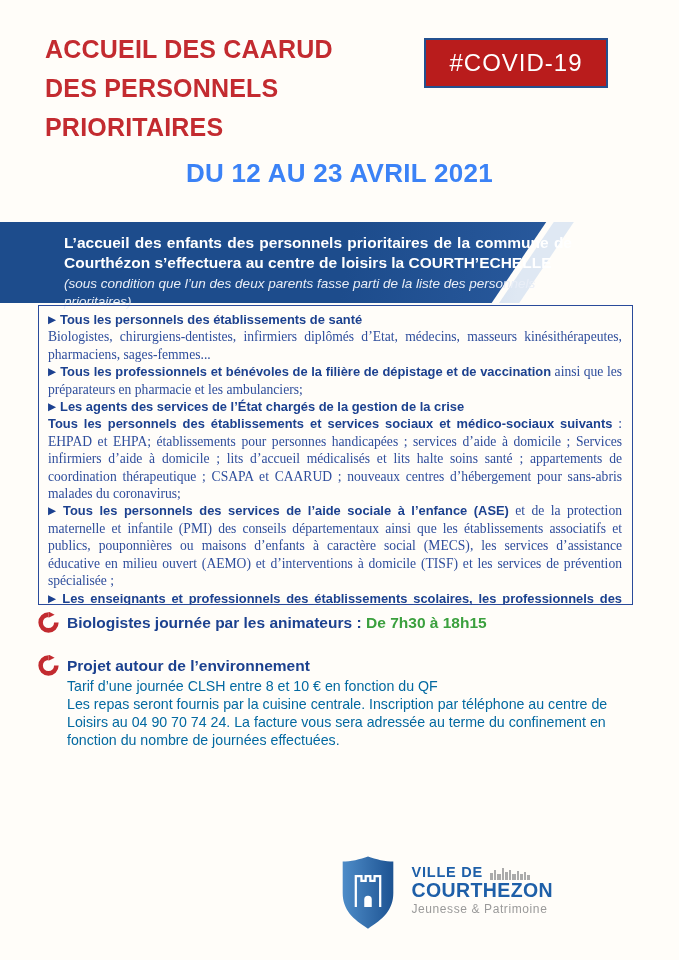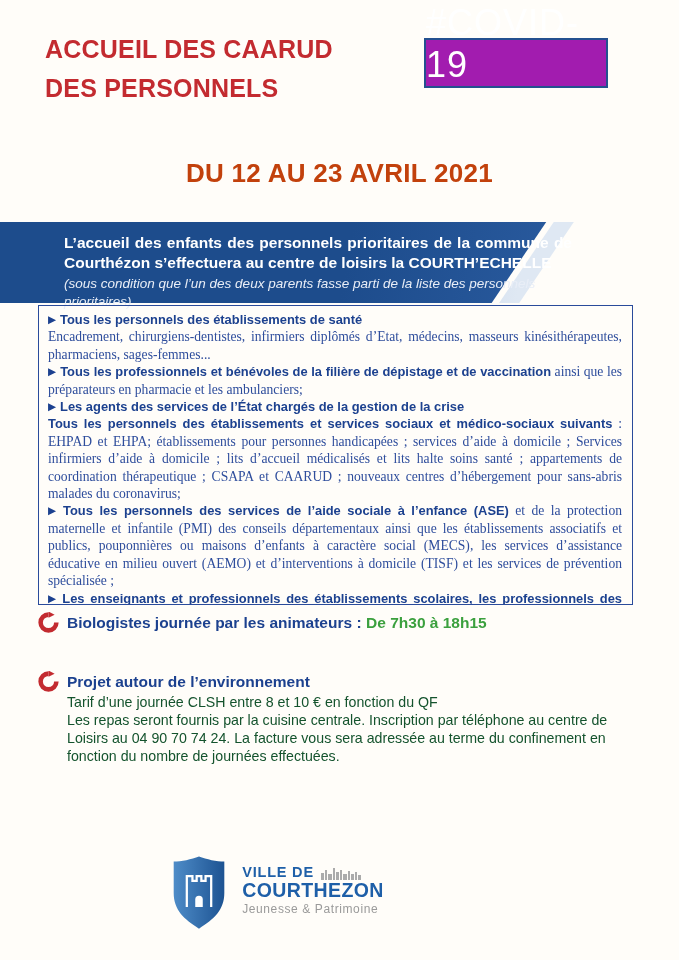--- a/index.html
+++ b/index.html
@@ -10,27 +10,27 @@
     font-family:"Liberation Sans",sans-serif;
   }
   
   .main-title{
     position:absolute;left:45px;top:30px;
     color:#c32b30;font-size:25px;font-weight:bold;line-height:39px;
     letter-spacing:.2px;
   }
   .covid-badge{
     position:absolute;left:424px;top:38px;width:184px;height:50px;
-    background:#a21caf;border:2px solid #24508f;box-sizing:border-box;
-    display:flex;align-items:flex-end;justify-content:center;
-    color:#ffffff;font-size:36px;letter-spacing:1px;
+    background:#b91c1c;border:2px solid #24508f;box-sizing:border-box;
+    display:flex;align-items:center;justify-content:center;
+    color:#ffffff;font-size:24px;letter-spacing:1px;
   }
   .date-heading{
     position:absolute;left:0;top:158px;width:679px;text-align:center;
-    color:#c2410c;font-size:26px;font-weight:bold;letter-spacing:.3px;
+    color:#3b82f6;font-size:26px;font-weight:bold;letter-spacing:.3px;
   }
   
   .banner{position:absolute;left:0;top:222px;width:575px;height:81px;}
   .banner-main{
     position:absolute;inset:0;
     background:linear-gradient(100deg,#1d4c8c 60%,#2a5b9f 100%);
     clip-path:polygon(0 0,95% 0,85.5% 100%,0 100%);
   }
   .banner-wedge{
     position:absolute;inset:0;
@@ -60,87 +60,88 @@
   .seg-bold{font-family:"Liberation Sans",sans-serif;font-weight:bold;font-size:12.9px;color:#1c418f;}
   .seg-serif{font-family:"Liberation Serif",serif;font-size:13.6px;color:#2e4d9c;}
   
   .section-row{position:absolute;left:38px;width:610px;}
   .section-head{display:flex;align-items:flex-start;}
   .circ-icon{flex:0 0 21px;width:21px;height:21px;margin-right:8px;position:relative;top:0;}
   .section-title{color:#1c418f;font-size:15.5px;font-weight:bold;line-height:21px;}
   .section-highlight{color:#3ba03e;font-size:15.5px;font-weight:bold;line-height:21px;}
   .section-body{margin:1px 0 0 29px;}
   .section-body p{
-    margin:0;color:#14532d;font-size:14.2px;line-height:18px;text-align:left;
+    margin:0;color:#0369a1;font-size:14.2px;line-height:18px;text-align:left;
   }
   
   .important-note{
     position:absolute;left:38px;top:750px;width:597px;
     color:#c32b30;font-size:14.6px;font-weight:bold;line-height:19px;
   }
   
-  .logo{position:absolute;left:0;top:852px;width:553px;display:flex;justify-content:center;}
+  .logo{position:absolute;left:0;top:852px;width:553px;display:flex;justify-content:flex-end;}
   .logo-inner{display:flex;align-items:flex-start;}
   .shield{width:60px;height:82px;margin-right:13px;}
   .logo-text{padding-top:12px;}
   .logo-line1{display:flex;align-items:center;}
   .logo-prefix{color:#1e5fa8;font-size:14.5px;font-weight:bold;letter-spacing:.8px;}
   .skyline{margin-left:6px;}
   .logo-city{color:#1e5fa8;font-size:19.5px;font-weight:bold;letter-spacing:.4px;line-height:20px;}
   .logo-sub{color:#9a9a9a;font-size:12px;letter-spacing:.6px;margin-top:2px;}
 </style>
 </head>
 <body>
 
 <div class="page">
 
   <div class="main-title">
     <div>ACCUEIL DES CAARUD</div>
     <div>DES PERSONNELS</div>
+    <div>PRIORITAIRES</div>
   </div>
 
   <div class="covid-badge">
     <span>#COVID-19</span>
   </div>
 
   <div class="date-heading">DU 12 AU 23 AVRIL 2021</div>
 
   <div class="banner">
     <div class="banner-main"></div>
     <div class="banner-wedge"></div>
     <div class="banner-text">
       <p class="banner-heading">L’accueil des enfants des personnels prioritaires de la commune de Courthézon s’effectuera au centre de loisirs la COURTH’ECHELLE</p>
       <p class="banner-note">(sous condition que l’un des deux parents fasse parti de la liste des personnels prioritaires)</p>
     </div>
   </div>
 
   <div class="list-box" id="priority-list">
       <p class="pl-item"><span class="arrow">▶</span><span class="seg-bold">Tous les personnels des établissements de santé</span></p>
-      <p class="pl-item"><span class="seg-serif">Encadrement, chirurgiens-dentistes, infirmiers diplômés d’Etat, médecins, masseurs kinésithérapeutes, pharmaciens, sages-femmes...</span></p>
+      <p class="pl-item"><span class="seg-serif">Biologistes, chirurgiens-dentistes, infirmiers diplômés d’Etat, médecins, masseurs kinésithérapeutes, pharmaciens, sages-femmes...</span></p>
       <p class="pl-item"><span class="arrow">▶</span><span class="seg-bold">Tous les professionnels et bénévoles de la filière de dépistage et de vaccination</span><span class="seg-serif"> ainsi que les préparateurs en pharmacie et les ambulanciers;</span></p>
       <p class="pl-item"><span class="arrow">▶</span><span class="seg-bold">Les agents des services de l’État chargés de la gestion de la crise</span></p>
       <p class="pl-item"><span class="seg-bold">Tous les personnels des établissements et services sociaux et médico-sociaux suivants</span><span class="seg-serif"> : EHPAD et EHPA; établissements pour personnes handicapées ; services d’aide à domicile ; Services infirmiers d’aide à domicile ; lits d’accueil médicalisés et lits halte soins santé ; appartements de coordination thérapeutique ; CSAPA et CAARUD ; nouveaux centres d’hébergement pour sans-abris malades du coronavirus;</span></p>
       <p class="pl-item"><span class="arrow">▶</span><span class="seg-bold">Tous les personnels des services de l’aide sociale à l’enfance (ASE)</span><span class="seg-serif"> et de la protection maternelle et infantile (PMI) des conseils départementaux ainsi que les établissements associatifs et publics, pouponnières ou maisons d’enfants à caractère social (MECS), les services d’assistance éducative en milieu ouvert (AEMO) et d’interventions à domicile (TISF) et les services de prévention spécialisée ;</span></p>
       <p class="pl-item"><span class="arrow">▶</span><span class="seg-bold">Les enseignants et professionnels des établissements scolaires, les professionnels des établissements d’accueil du jeune enfant, les assistantes maternelles ou les professionnels de la garde à domicile, les agents des collectivités locales, en exercice pour assurer le service minimum d’accueil.</span></p>
     </div>
 
   <div class="section-row" style="top:612px;">
     <div class="section-head">
       <svg class="circ-icon" viewBox="0 0 24 24">
         <path d="M12 3 A 9 9 0 1 0 21 12" fill="none" stroke="#c32b30" stroke-width="5.2"></path>
         <polygon points="12,-0.5 12,6.5 19,3" fill="#c32b30"></polygon>
       </svg>
       <div>
         <span class="section-title">Biologistes journée par les animateurs :</span>
         <span class="section-highlight">De 7h30 à 18h15</span>
       </div>
     </div>
   </div>
 
-  <div class="section-row" style="top:655px;margin-top:16px;">
+  <div class="section-row" style="top:655px;">
     <div class="section-head">
       <svg class="circ-icon" viewBox="0 0 24 24">
         <path d="M12 3 A 9 9 0 1 0 21 12" fill="none" stroke="#c32b30" stroke-width="5.2"></path>
         <polygon points="12,-0.5 12,6.5 19,3" fill="#c32b30"></polygon>
       </svg>
       <div>
         <span class="section-title">Projet autour de l’environnement</span>
       </div>
     </div>
     <div class="section-body">

